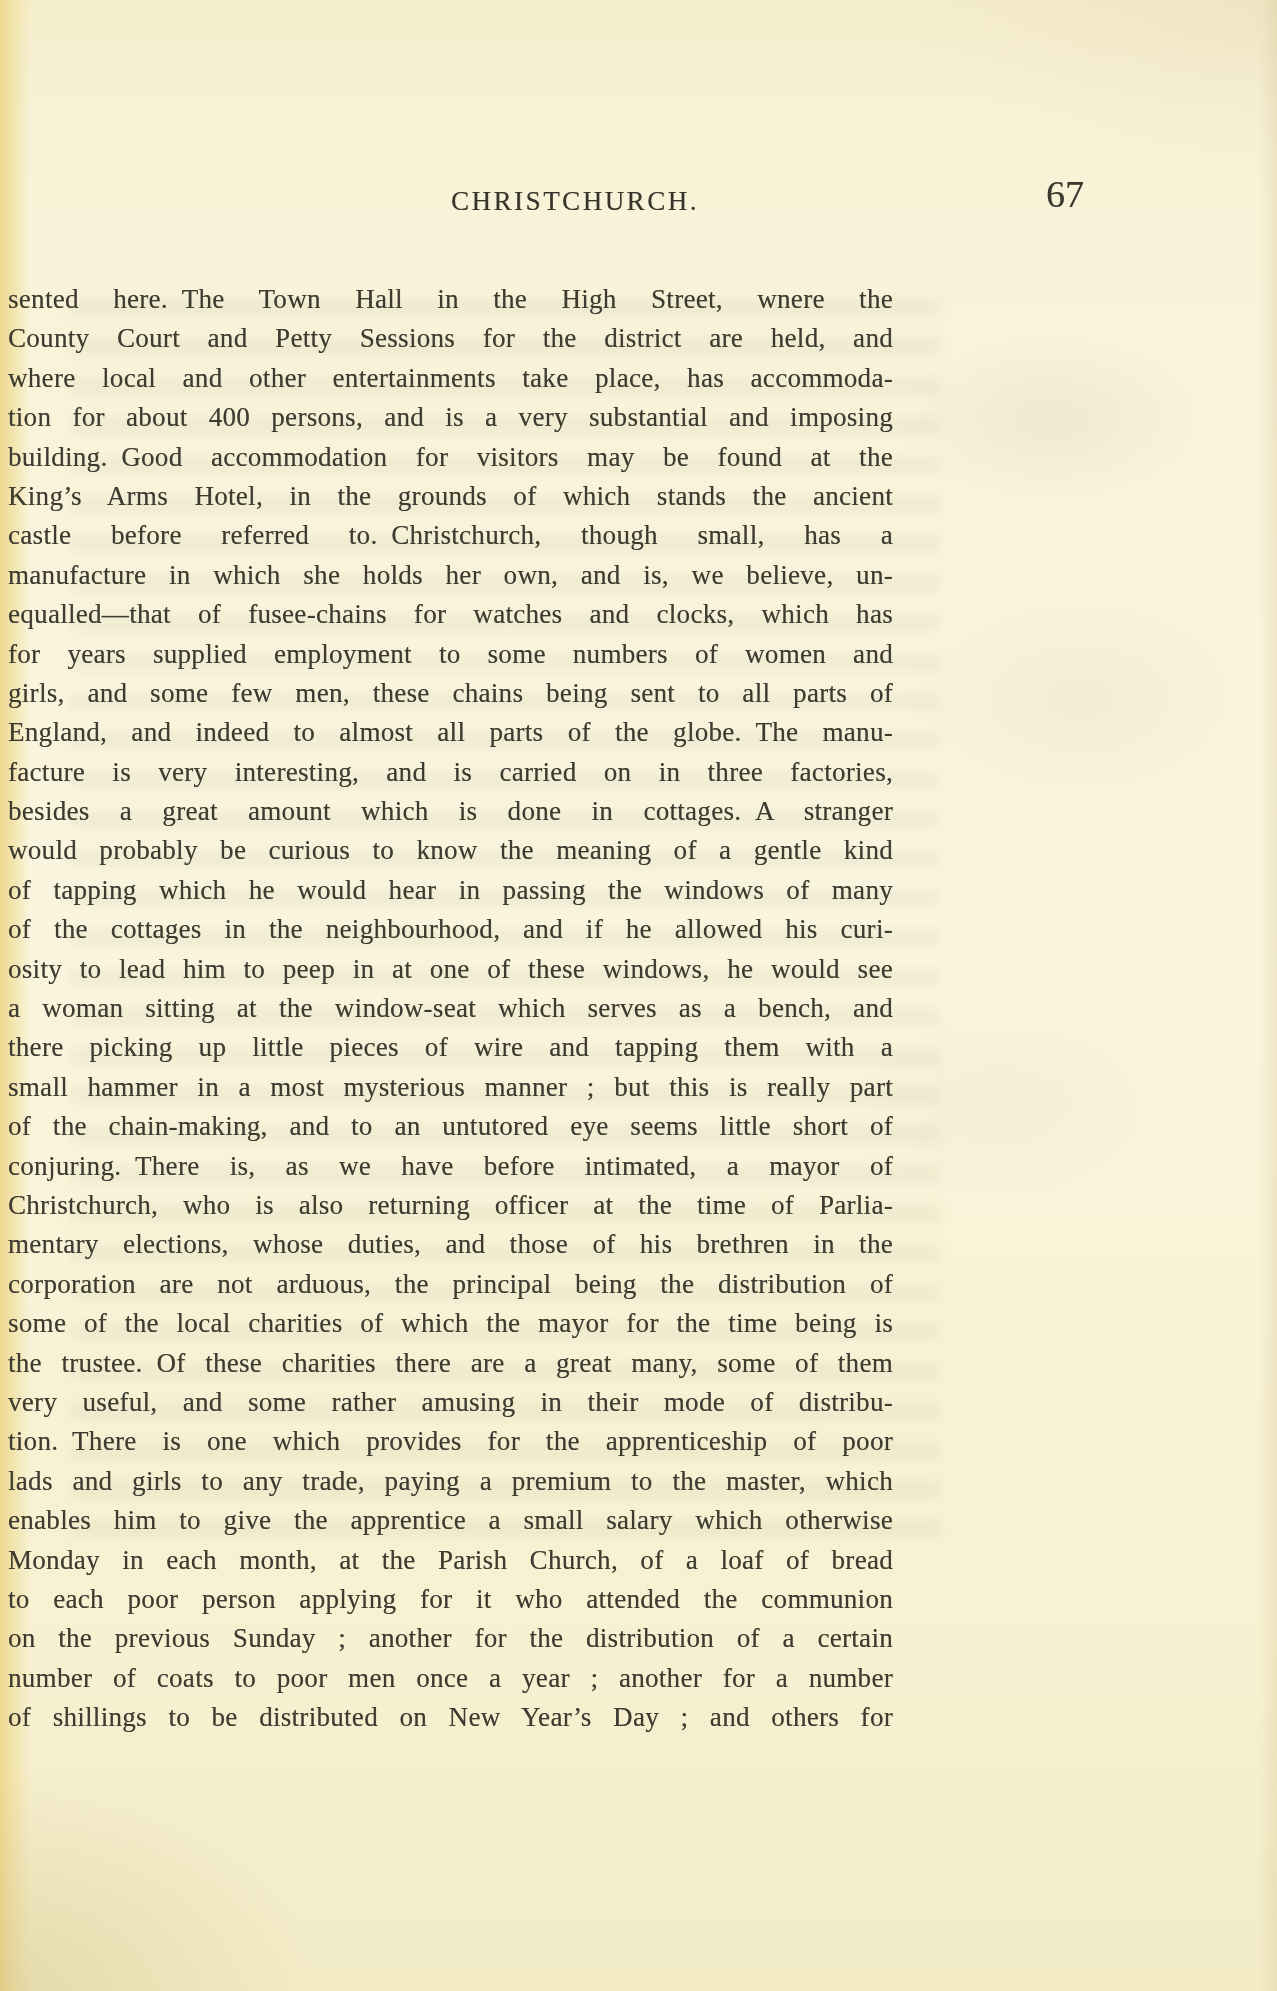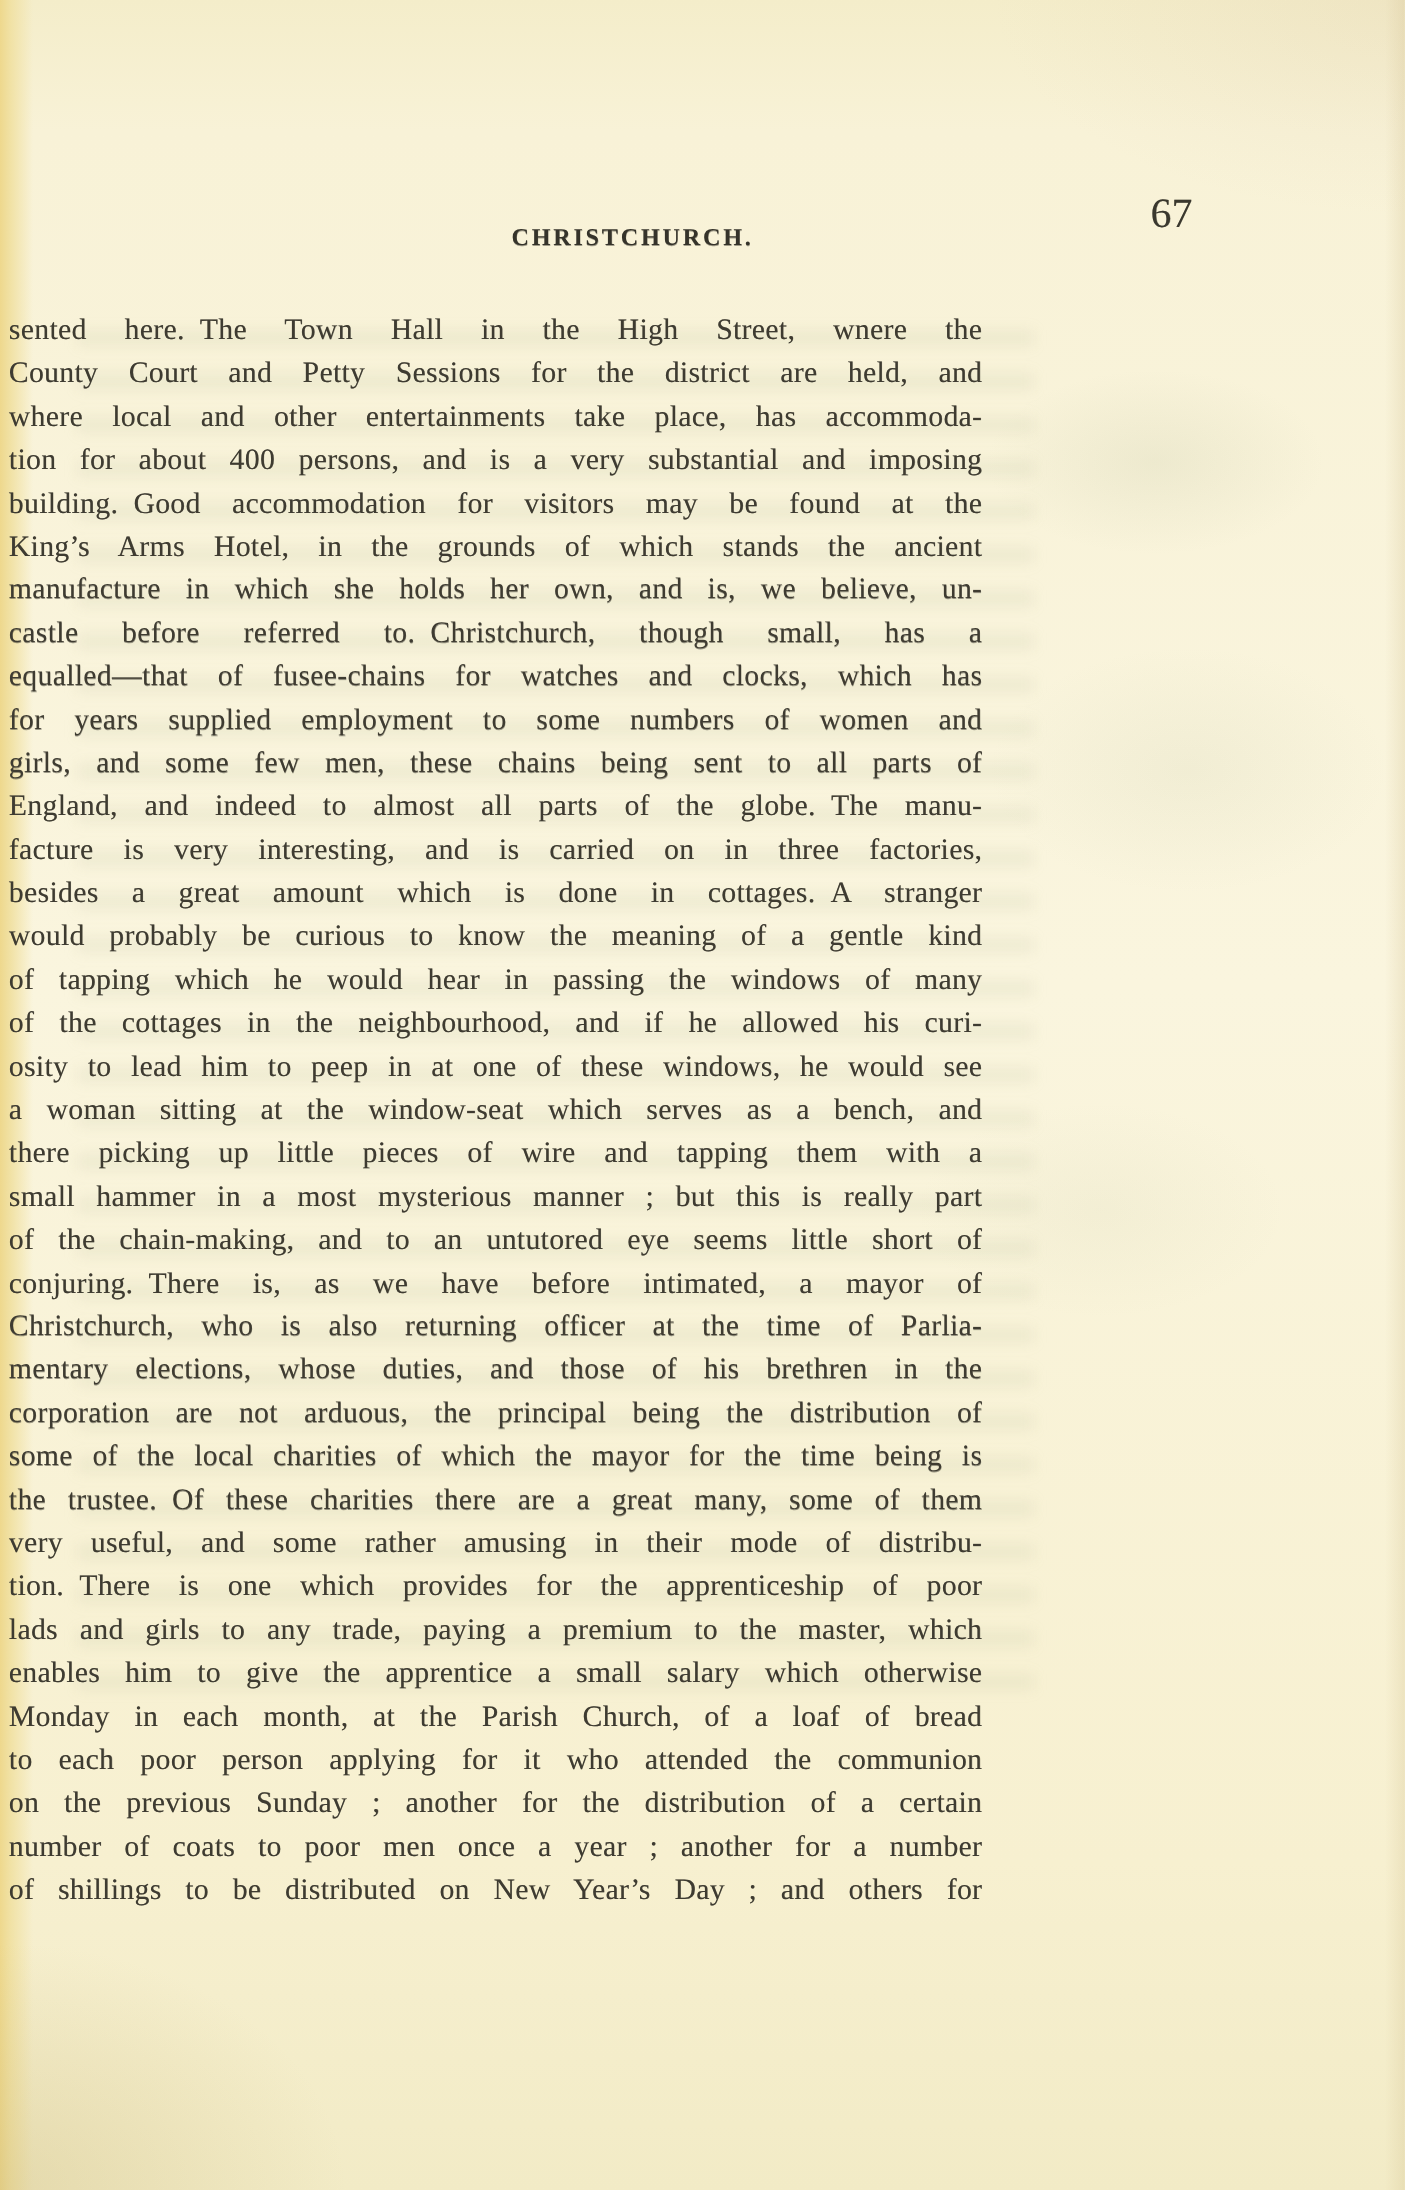--- a/index.html
+++ b/index.html
@@ -45,27 +45,26 @@
       rgba(172,178,140,0.13) 0px, rgba(172,178,140,0.13) 15px,
       rgba(172,178,140,0) 15px, rgba(172,178,140,0) 39.4px);
     filter: blur(6px);
     pointer-events: none;
   }
   .running-title {
     position: absolute;
     left: 575px;
     top: 186px;
     transform: translateX(-50%);
-    font-weight: 700;
-    font-size: 22px;
+    font-weight: 400;
+    font-size: 27px;
     letter-spacing: 2.5px;
     color: #35332a;
     white-space: nowrap;
     text-shadow: 0.3px 0.3px 0.5px rgba(53,51,42,0.45);
-    margin-top: 17px;
   }
   .page-number {
     position: absolute;
     left: 1046px;
     top: 172px;
     font-size: 38px;
     color: #3a382e;
     text-shadow: 0.3px 0.3px 0.5px rgba(58,56,46,0.4);
   }
   .body-text {
@@ -93,22 +92,22 @@
 <div class="page">
   <span class="running-title">CHRISTCHURCH.</span>
   <span class="page-number">67</span>
   <div class="body-text" id="body-lines">
       <div class="line">sented here. The Town Hall in the High Street, wnere the</div>
       <div class="line">County Court and Petty Sessions for the district are held, and</div>
       <div class="line">where local and other entertainments take place, has accommoda-</div>
       <div class="line">tion for about 400 persons, and is a very substantial and imposing</div>
       <div class="line">building. Good accommodation for visitors may be found at the</div>
       <div class="line">King’s Arms Hotel, in the grounds of which stands the ancient</div>
+      <div class="line">castle before referred to. Christchurch, though small, has a</div>
       <div class="line">manufacture in which she holds her own, and is, we believe, un-</div>
-      <div class="line">castle before referred to. Christchurch, though small, has a</div>
       <div class="line">equalled—that of fusee-chains for watches and clocks, which has</div>
       <div class="line">for years supplied employment to some numbers of women and</div>
       <div class="line">girls, and some few men, these chains being sent to all parts of</div>
       <div class="line">England, and indeed to almost all parts of the globe. The manu-</div>
       <div class="line">facture is very interesting, and is carried on in three factories,</div>
       <div class="line">besides a great amount which is done in cottages. A stranger</div>
       <div class="line">would probably be curious to know the meaning of a gentle kind</div>
       <div class="line">of tapping which he would hear in passing the windows of many</div>
       <div class="line">of the cottages in the neighbourhood, and if he allowed his curi-</div>
       <div class="line">osity to lead him to peep in at one of these windows, he would see</div>

